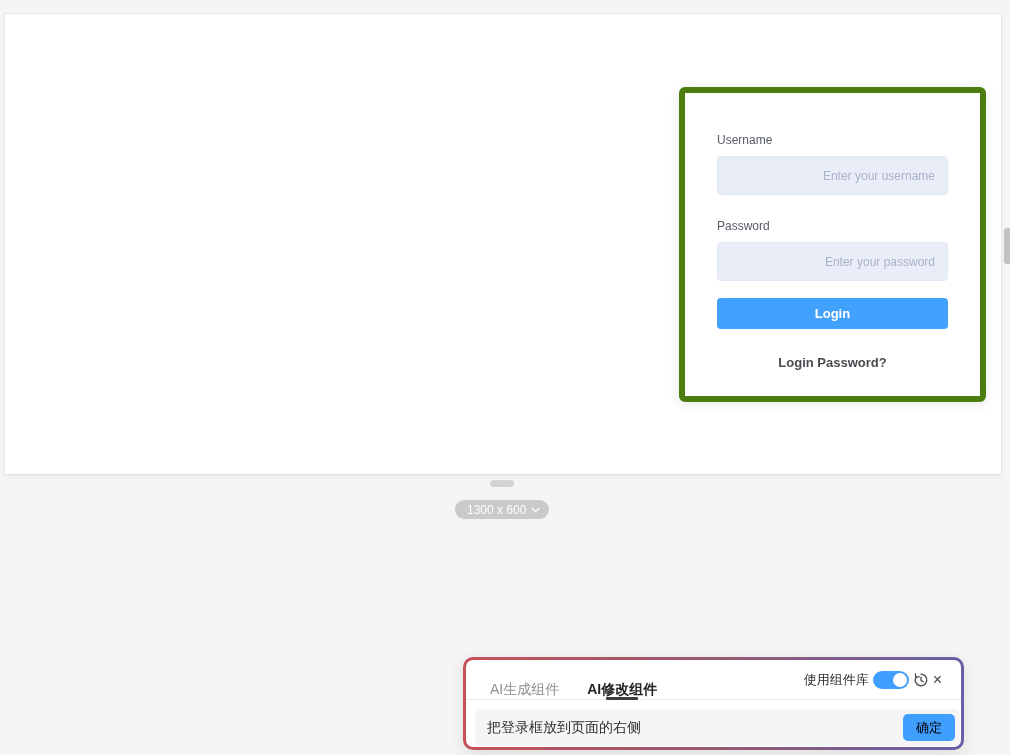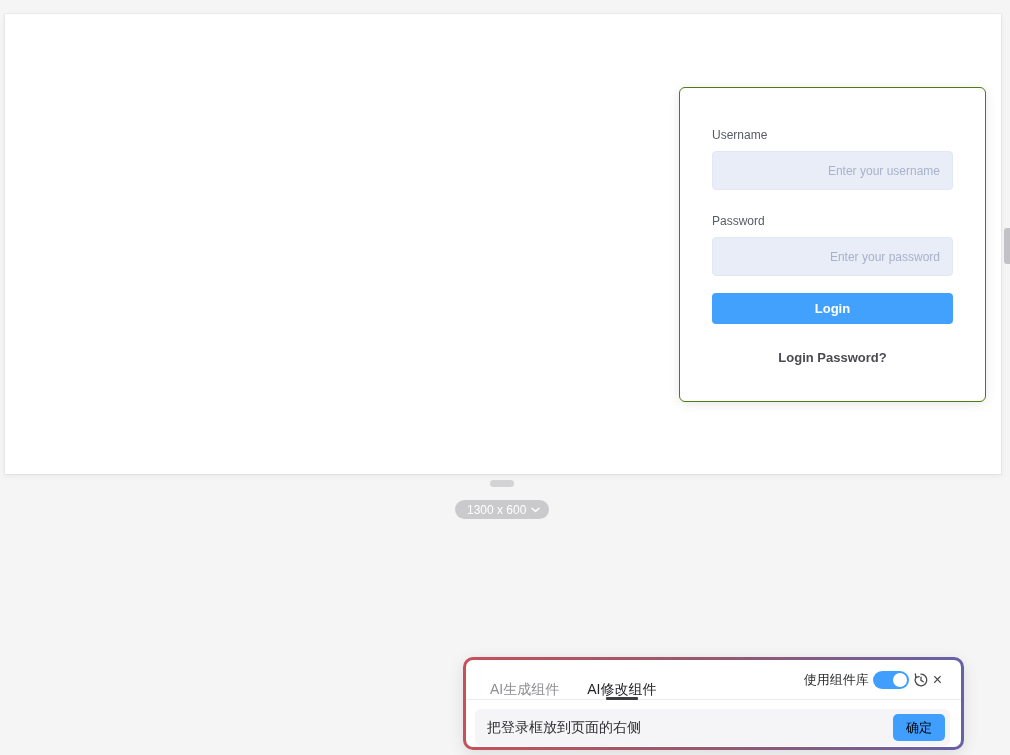--- a/index.html
+++ b/index.html
@@ -14,21 +14,21 @@
   
   .canvas {
     position:absolute; left:5px; top:14px; width:996px; height:460px;
     background:#ffffff;
     box-shadow:0 0 0 1px rgba(0,0,0,0.04), 0 2px 6px rgba(0,0,0,0.06);
   }
 
   
   .login-card {
     position:absolute; left:674px; top:73px; width:307px; height:315px;
-    background:#fff; border:1px solid #4d7c0f; border-radius:6px;
+    background:#fff; border:6px solid #4d7c0f; border-radius:6px;
     box-shadow:0 2px 12px rgba(0,0,0,0.09);
     padding:40px 32px 0 32px;
   }
   .form-label { font-size:12px; color:#565b66; margin-bottom:9px; }
   .form-input {
     width:100%; height:39px; background:#e9edf8; border:1px solid #e2e7f5;
     border-radius:4px; font-size:12px; color:#333; padding:0 12px; outline:none;
     font-family:"Liberation Sans","DejaVu Sans",sans-serif;
     text-align:right;
   }
@@ -72,21 +72,21 @@
     box-shadow:0 4px 16px rgba(0,0,0,0.10);
   }
   .panel-header {
     height:40px; display:flex; align-items:center;
     padding:0 19px 0 24px; border-bottom:1px solid #ebebed;
   }
   .tab {
     position:relative; height:100%; display:flex; align-items:flex-end;
     font-size:14px; color:#8f8f93; margin-right:28px; cursor:pointer; white-space:nowrap;
   }
-  .tab.active { color:#232327; }
+  .tab.active { color:#232327;font-weight:bold; }
   .tab-underline {
     position:absolute; bottom:-1px; left:50%; transform:translateX(-50%);
     width:32px; height:3px; background:#3d3d41; border-radius:1px; display:none;
   }
   .tab.active .tab-underline { display:block; }
   .header-right { margin-left:auto; display:flex; align-items:center; gap:4px; }
   .toggle-label { font-size:13px; color:#2b2b2f; white-space:nowrap; }
   .toggle {
     width:36px; height:18px; border-radius:9px; background:#409eff;
     position:relative; cursor:pointer; flex:0 0 auto;
@@ -95,21 +95,21 @@
     position:absolute; top:2px; right:2px; width:14px; height:14px;
     border-radius:50%; background:#fff;
   }
   .icon-btn {
     background:none; border:none; cursor:pointer; color:#48484c;
     display:flex; align-items:center; justify-content:center; padding:0;
   }
   .close-btn { font-size:16px; line-height:1; color:#48484c;
     font-family:"Liberation Sans","DejaVu Sans",sans-serif; }
 
-  .panel-body { padding:9px 11px 0 9px; }
+  .panel-body { padding:9px 1px 0 9px; }
   .prompt-row {
     height:37px; background:#f5f5f7; border-radius:6px;
     display:flex; align-items:center; padding:0 5px 0 12px;
   }
   .prompt-input {
     flex:1; border:none; background:transparent; outline:none;
     font-size:14px; color:#2f2f33;
     font-family:"Liberation Sans","DejaVu Sans",sans-serif;
   }
   .confirm-btn {

